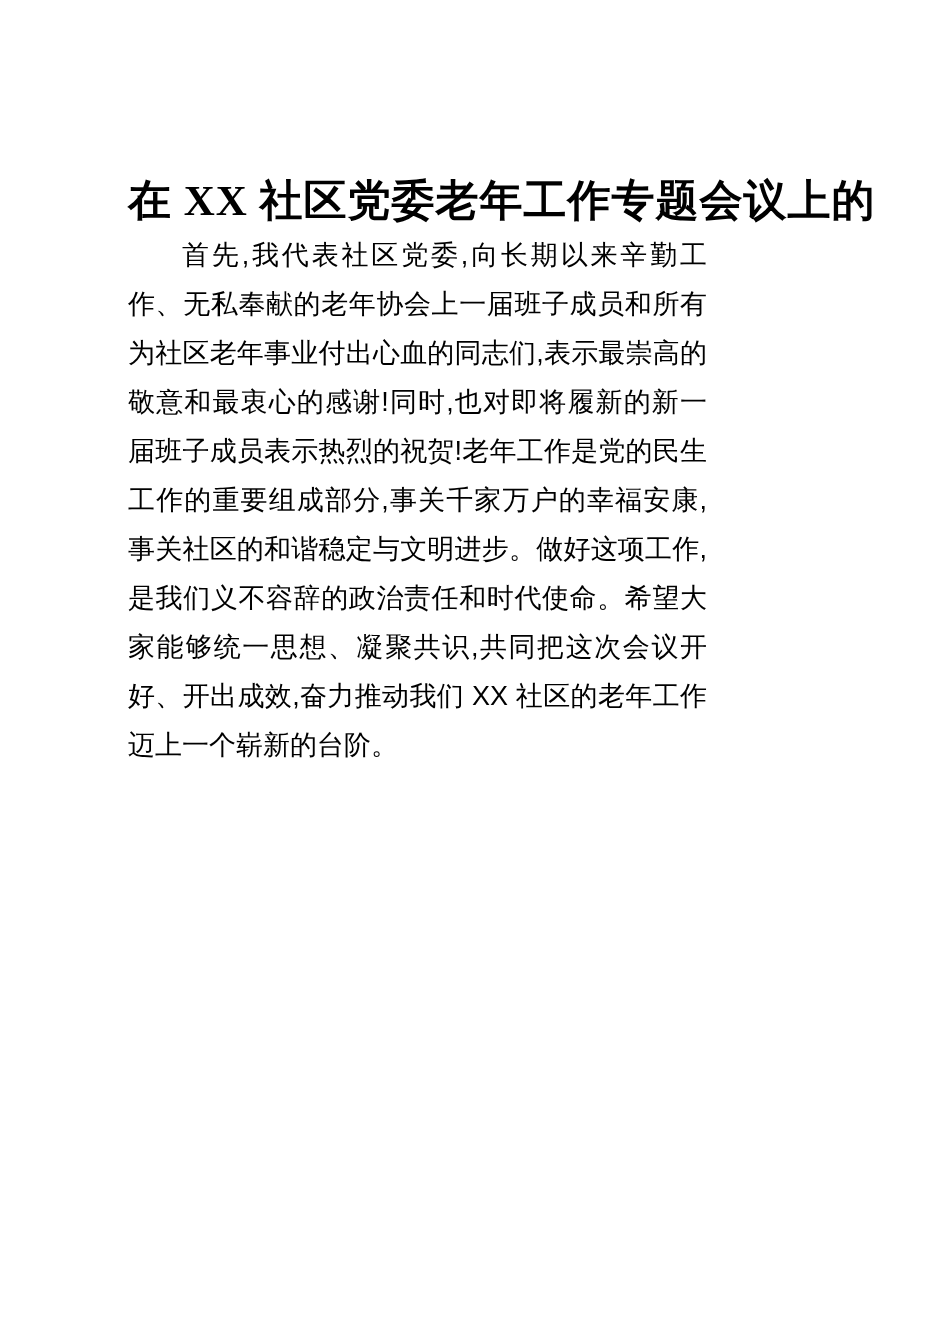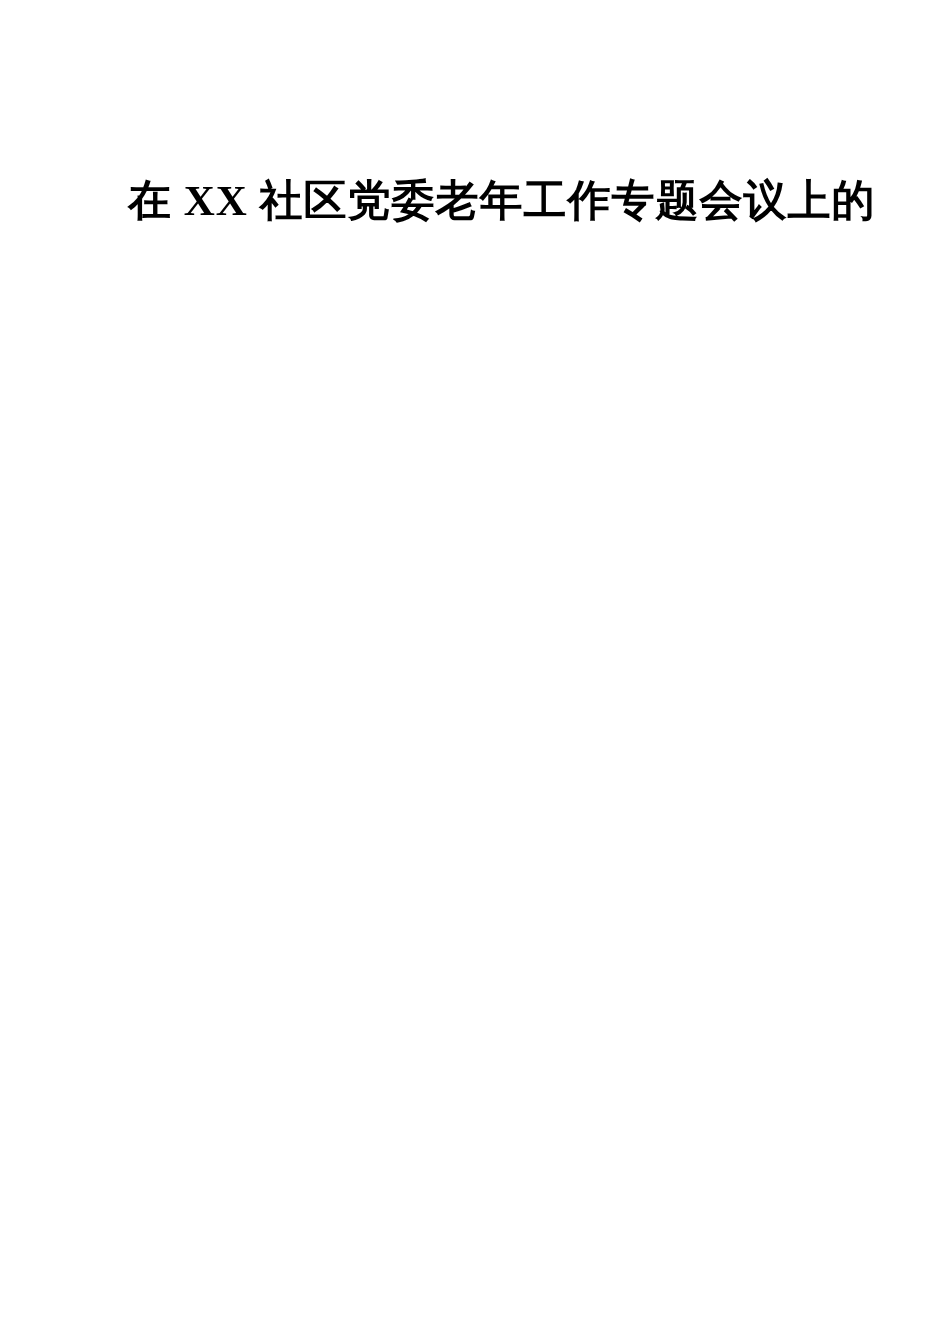--- a/index.html
+++ b/index.html
@@ -49,15 +49,16 @@
 </head>
 <body>
 
 <div class="page">
 
   <h1 class="doc-title">
     <span class="title-line">在 XX 社区党委老年工作专题会议上的</span>
   </h1>
 
   <div class="body-text">
+    <p class="para">首先,我代表社区党委,向长期以来辛勤工作、无私奉献的老年协会上一届班子成员和所有为社区老年事业付出心血的同志们,表示最崇高的敬意和最衷心的感谢!同时,也对即将履新的新一届班子成员表示热烈的祝贺!老年工作是党的民生工作的重要组成部分,事关千家万户的幸福安康,事关社区的和谐稳定与文明进步。做好这项工作,是我们义不容辞的政治责任和时代使命。希望大家能够统一思想、凝聚共识,共同把这次会议开好、开出成效,奋力推动我们 XX 社区的老年工作迈上一个崭新的台阶。</p>
   </div>
 
 </div>
 
 </body></html>

